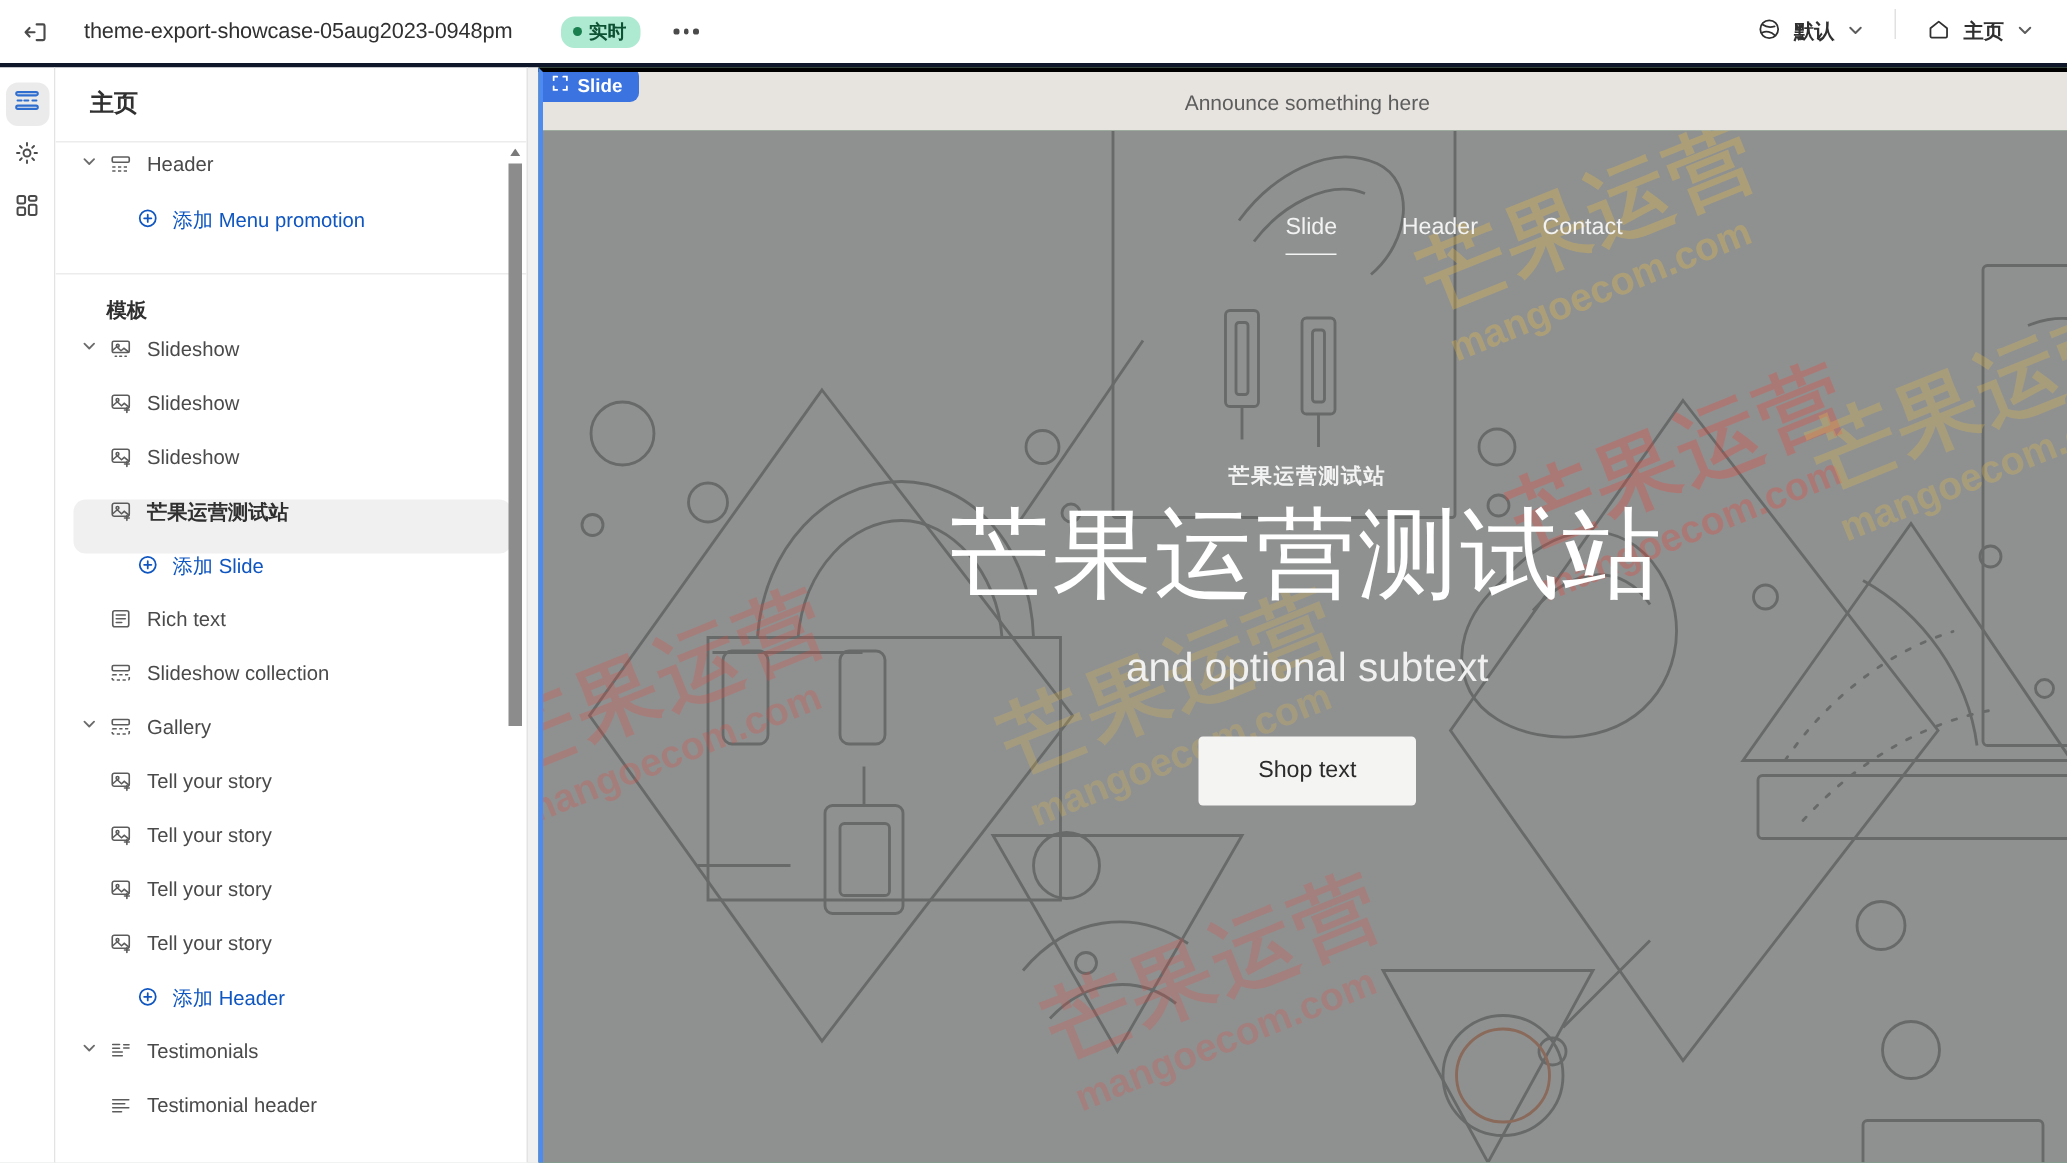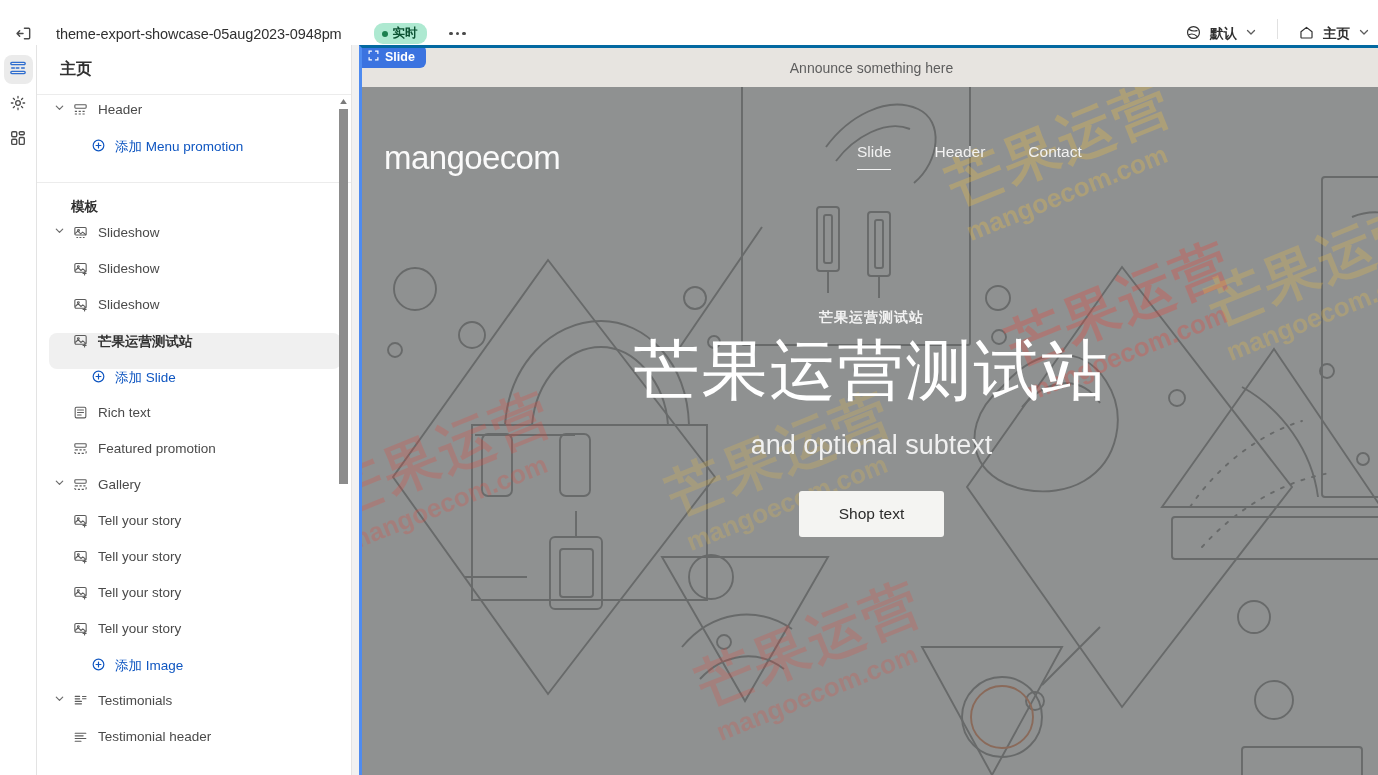--- a/index.html
+++ b/index.html
@@ -6,42 +6,42 @@
   html, body {
     width: 1378px; height: 775px;
     overflow: hidden;
     background: #ffffff;
     font-family: "Liberation Sans", sans-serif;
     -webkit-font-smoothing: antialiased;
   }
 
   
   .topbar {
-    position: absolute; top:14px; left:0; width:1378px; height:45px;
+    position: absolute; top:0; left:0; width:1378px; height:45px;
     background:#fff;
-    border-bottom:6px solid #0f172a;
+    border-bottom:3px solid #0f172a;
     display:flex; align-items:center;
   }
   .tb-exit { width:46px; height:45px; display:flex; align-items:center; justify-content:center; cursor:pointer; }
   .tb-title {
     font-size:14.5px; color:#303030; white-space:nowrap;
     margin-left:10px; letter-spacing:-0.1px;
   }
   .tb-badge {
     margin-left:32px; height:21px; display:flex; align-items:center; gap:5px;
     background:#aee9d1; border-radius:9px; padding:0 9px 0 8px;
     font-size:12.5px; color:#0c5132; font-weight:600;
   }
   .tb-badge .dot { width:6px; height:6px; border-radius:50%; background:#1a7f4e; display:block; }
   .tb-dots {
     margin-left:16px; width:30px; height:28px; border-radius:7px;
     display:flex; align-items:center; justify-content:center; gap:3px; cursor:pointer;
   }
   .tb-dots i { width:3.5px; height:3.5px; border-radius:50%; background:#4a4a4a; display:block; }
-  .tb-right { margin-left:auto; display:flex; align-items:flex-start; }
+  .tb-right { margin-left:auto; display:flex; align-items:flex-start; padding-right:14px; }
   .tb-sel {
     display:flex; align-items:center; gap:8px; height:30px; padding:0 8px;
     border-radius:7px; cursor:pointer; font-size:13.5px; color:#303030; font-weight:600;
   }
   .tb-sep { width:1px; height:20px; background:#e1e1e1; margin:0 12px; }
   .chev { display:block; }
 
   
   .rail {
     position:absolute; top:45px; left:0; width:37px; height:730px;
@@ -97,21 +97,21 @@
     background:#8c8c8c; border-radius:0px;
   }
 
   
   .preview {
     position:absolute; top:45px; left:352px; width:1026px; height:730px;
     background:#f1f1f1; padding-left:7px;
   }
   .frame {
     position:relative; width:1019px; height:730px;
-    border-top:3px solid #0369a1; border-left:3px solid #4e8bf0;
+    border-top:3px solid #000000; border-left:3px solid #4e8bf0;
     background:#14532d; overflow:hidden;
   }
   .slide-badge {
     position:absolute; top:-3px; left:-3px; z-index:6;
     height:23px; display:flex; align-items:center; gap:6px;
     background:#3b73e0; color:#fff; font-size:12.5px; font-weight:700;
     padding:0 11px 0 9px; border-radius:6px 6px 6px 0;
   }
   .announce {
     position:absolute; top:0; left:0; width:1019px; height:39px;
@@ -352,21 +352,21 @@
           <span class="lbl">Rich text</span>
         </div>
         <div class="row lvl1">
           <span class="caret"></span>
           <span class="ico">
             <svg width="15" height="15" viewBox="0 0 18 18" fill="none" stroke="#5c5c5c" stroke-width="1.3">
               <rect x="2.2" y="3.2" width="13.6" height="4.2" rx="1"></rect>
               <rect x="2.2" y="10.6" width="13.6" height="4.2" rx="1" stroke-dasharray="2.6 2"></rect>
             </svg>
           </span>
-          <span class="lbl">Featured promotion</span>
+          <span class="lbl">Slideshow collection</span>
         </div>
         <div class="row lvl1">
           <span class="caret">
             <svg width="11" height="11" viewBox="0 0 12 12" fill="none" stroke="#6b6b6b" stroke-width="1.3">
               <path d="M2.5 4.5L6 8l3.5-3.5" stroke-linecap="round" stroke-linejoin="round"></path>
             </svg>
           </span>
           <span class="ico">
             <svg width="15" height="15" viewBox="0 0 18 18" fill="none" stroke="#5c5c5c" stroke-width="1.3">
               <rect x="2.2" y="3.2" width="13.6" height="4.2" rx="1"></rect>
@@ -419,21 +419,21 @@
           </span>
           <span class="lbl">Tell your story</span>
         </div>
         <div class="row lvl2 add">
           <span class="ico">
             <svg width="15" height="15" viewBox="0 0 18 18" fill="none" stroke="#0f56c1" stroke-width="1.4">
               <circle cx="9" cy="9" r="6.4"></circle>
               <path d="M9 6.1v5.8M6.1 9h5.8" stroke-linecap="round"></path>
             </svg>
           </span>
-          <span class="lbl">添加 Image</span>
+          <span class="lbl">添加 Header</span>
         </div>
         <div class="row lvl1">
           <span class="caret">
             <svg width="11" height="11" viewBox="0 0 12 12" fill="none" stroke="#6b6b6b" stroke-width="1.3">
               <path d="M2.5 4.5L6 8l3.5-3.5" stroke-linecap="round" stroke-linejoin="round"></path>
             </svg>
           </span>
           <span class="ico">
             <svg width="15" height="15" viewBox="0 0 18 18" fill="none" stroke="#5c5c5c" stroke-width="1.3">
               <path d="M2.6 4h5.4M2.6 7h5.4M2.6 10h7.6M2.6 13h7.6" stroke-linecap="round"></path>
@@ -576,21 +576,20 @@
       <div class="wm y" style="left:840px; top:140px; opacity:0.26;">
         <div class="cn">芒果运营</div>
         <div class="en">mangoecom.com</div>
       </div>
       <div class="wm" style="left:330px; top:520px; opacity:0.22;">
         <div class="cn">芒果运营</div>
         <div class="en">mangoecom.com</div>
       </div>
 
       <div class="storenav">
-        <div class="logo">mangoecom</div>
         <div class="navlinks" id="store-nav">
             <div class="navlink active">Slide</div>
             <div class="navlink">Header</div>
             <div class="navlink">Contact</div>
           </div>
       </div>
 
       <div class="hero-center">
         <div class="hero-eyebrow">芒果运营测试站</div>
         <div class="hero-title">芒果运营测试站</div>

